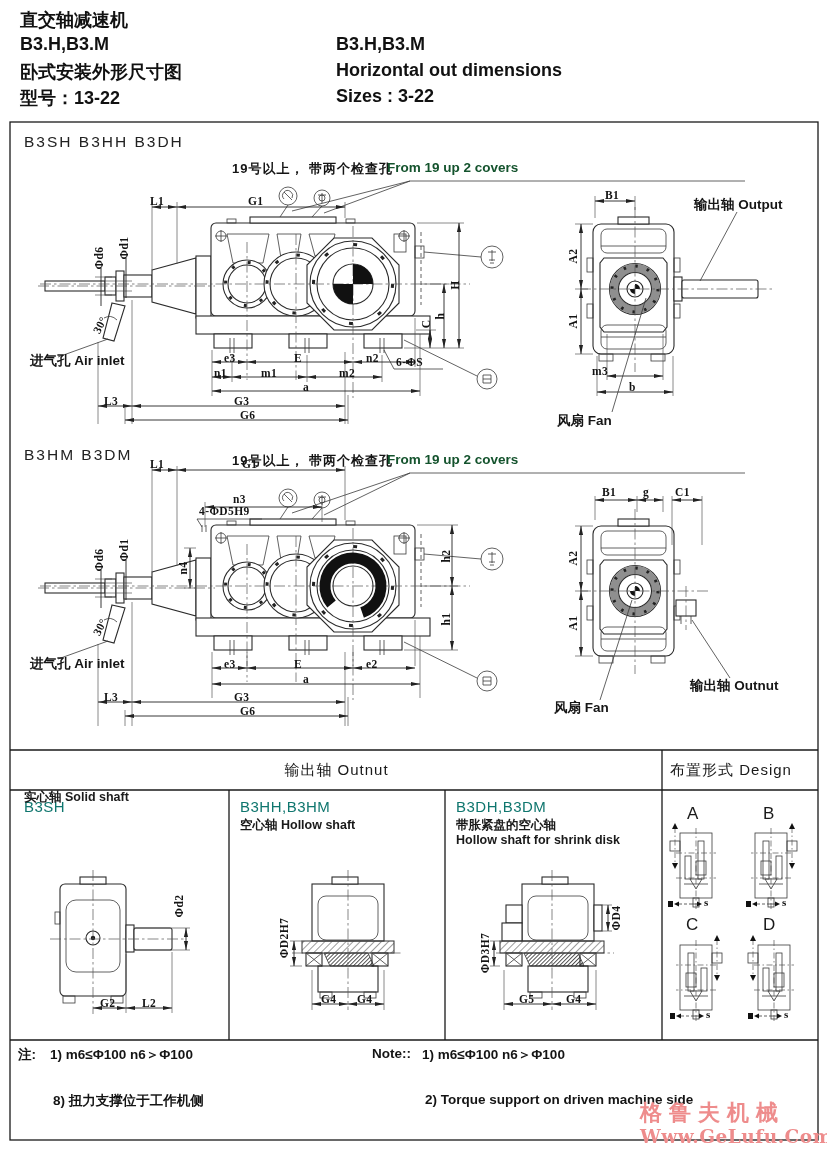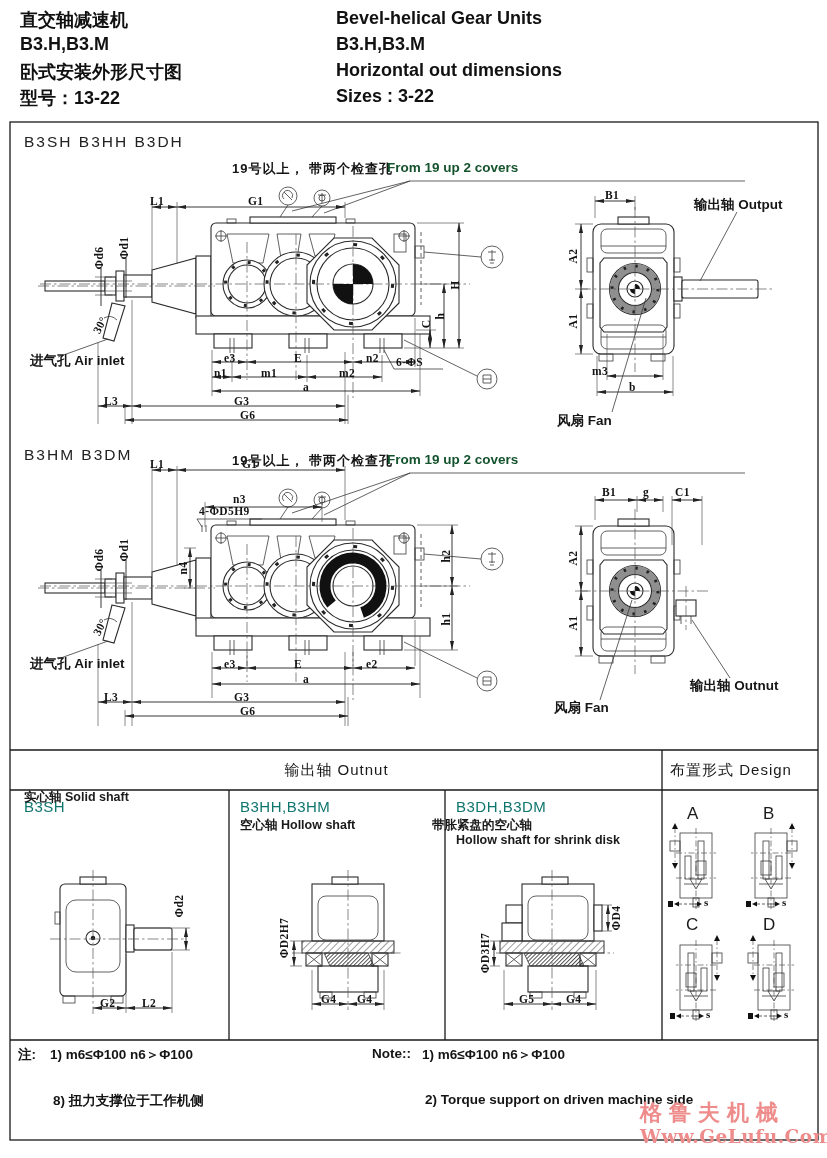--- a/index.html
+++ b/index.html
@@ -344,21 +344,20 @@
 <g>
         <use href="#miniUnit" x="748" y="943"></use>
         <use href="#sAnno" x="748" y="1016"></use>
       </g>
 </svg>
 
 <div class="lab ttl" style="left:20px;top:8px">直交轴减速机</div>
 <div class="lab ttl" style="left:20px;top:34px">B3.H,B3.M</div>
 <div class="lab ttl" style="left:20px;top:60px">卧式安装外形尺寸图</div>
 <div class="lab ttl" style="left:20px;top:86px">型号：13-22</div>
-<div class="lab ttl" style="left:336px;top:8px">Bevel-helical Gear Units</div>
 <div class="lab ttl" style="left:336px;top:34px">B3.H,B3.M</div>
 <div class="lab ttl" style="left:336px;top:60px">Horizontal out dimensions</div>
 <div class="lab ttl" style="left:336px;top:86px">Sizes : 3-22</div>
 
 <span class="lab model" style="left:24px;top:133px">B3SH  B3HH  B3DH</span>
 <span class="lab notebold" style="left:232px;top:160px">19号以上， 带两个检查孔</span>
 <span class="lab noteen" style="left:387px;top:160px">From 19 up 2 covers</span>
 <span class="lab dimlab" style="left:150px;top:195px">L1</span>
 <span class="lab dimlab" style="left:248px;top:195px">G1</span>
 <span class="lab dimlab vlab" style="left:99px;top:258px">Φd6</span>
@@ -417,21 +416,21 @@
 <span class="lab cnlab" style="left:554px;top:699px">风扇 Fan</span>
 
 <div class="hdrcell" style="left:11px;top:761px;width:651px">输出轴 Outnut</div>
 <div class="hdrcell" style="left:663px;top:761px;width:136px">布置形式 Design</div>
 
 <span class="lab colmodel" style="left:24px;top:798px">B3SH</span>
 <span class="lab coldesc" style="left:24px;top:789px">实心轴 Solid shaft</span>
 <span class="lab colmodel" style="left:240px;top:798px">B3HH,B3HM</span>
 <span class="lab coldesc" style="left:240px;top:817px">空心轴 Hollow shaft</span>
 <span class="lab colmodel" style="left:456px;top:798px">B3DH,B3DM</span>
-<span class="lab coldesc" style="left:432px;top:817px">带胀紧盘的空心轴</span>
+<span class="lab coldesc" style="left:456px;top:817px">带胀紧盘的空心轴</span>
 <span class="lab coldesc" style="left:456px;top:833px">Hollow shaft for shrink disk</span>
 
 <span class="lab dimlab vlab" style="left:179px;top:906px">Φd2</span>
 <span class="lab dimlab" style="left:100px;top:997px">G2</span>
 <span class="lab dimlab" style="left:142px;top:997px">L2</span>
 <span class="lab dimlab vlab" style="left:284px;top:938px">ΦD2H7</span>
 <span class="lab dimlab" style="left:321px;top:993px">G4</span>
 <span class="lab dimlab" style="left:357px;top:993px">G4</span>
 <span class="lab dimlab vlab" style="left:485px;top:953px">ΦD3H7</span>
 <span class="lab dimlab vlab" style="left:616px;top:918px">ΦD4</span>

